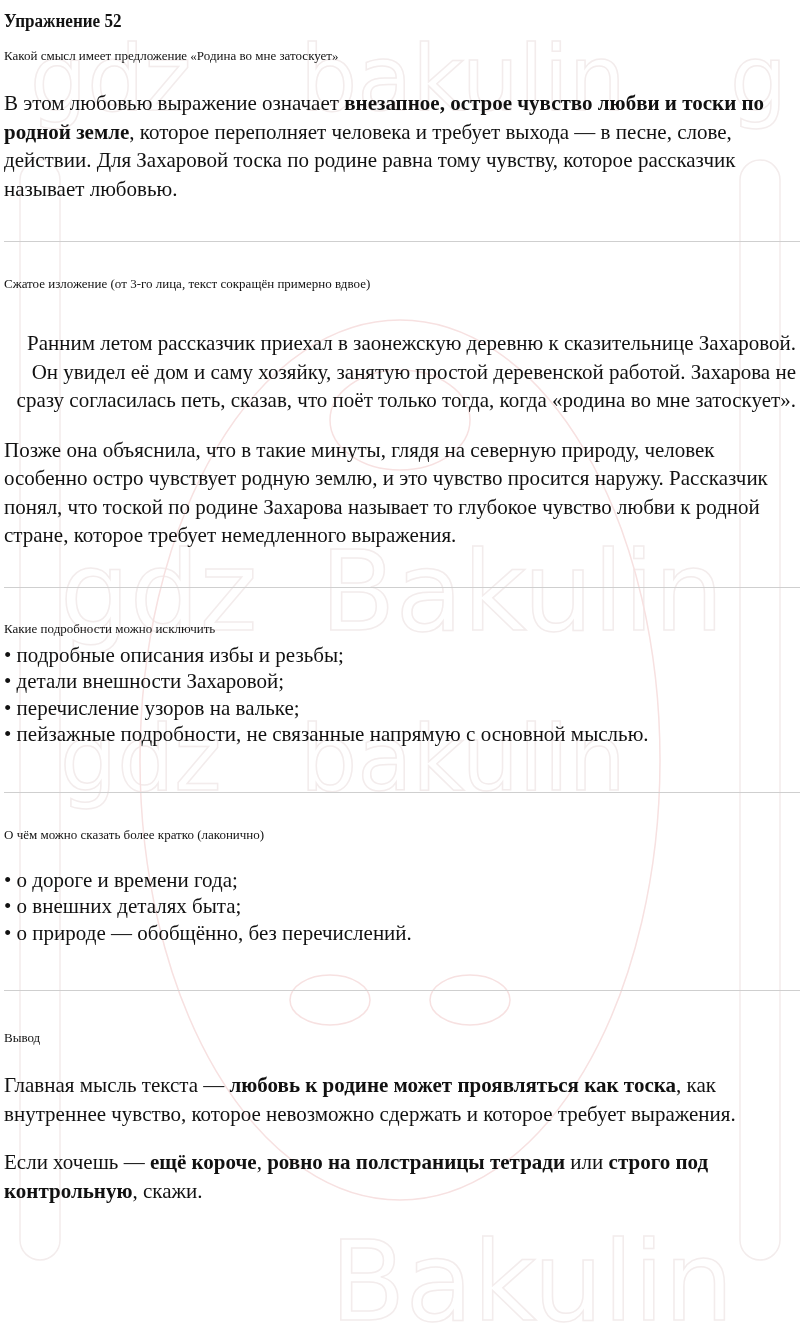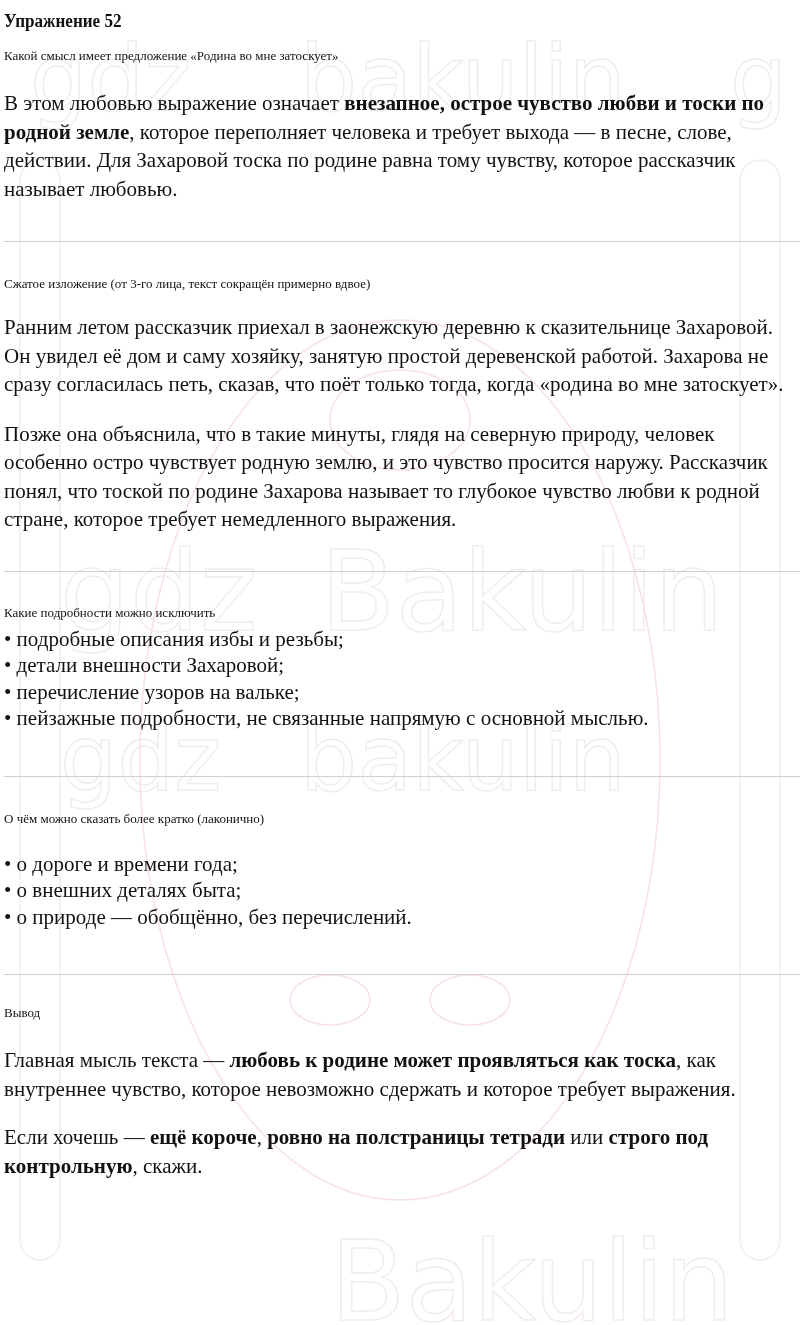--- a/index.html
+++ b/index.html
@@ -89,21 +89,21 @@
   <div class="ex-title">Упражнение 52</div>
 
   <h2 class="sec" style="margin-top:11px;">Какой смысл имеет предложение «Родина во мне затоскует»</h2>
   <p style="margin-top:20px;">
     <span>В этом любовью выражение означает </span><b>внезапное, острое чувство любви и тоски по родной земле</b><span>, которое переполняет человека и требует выхода — в песне, слове, действии. Для Захаровой тоска по родине равна тому чувству, которое рассказчик называет любовью.</span>
   </p>
 
   <hr class="divider" style="margin-top:38px;">
 
   <h2 class="sec" style="margin-top:29px;">Сжатое изложение (от 3-го лица, текст сокращён примерно вдвое)</h2>
-  <p style="margin-top:16px;">Ранним летом рассказчик приехал в заонежскую деревню к сказительнице Захаровой. Он увидел её дом и саму хозяйку, занятую простой деревенской работой. Захарова не сразу согласилась петь, сказав, что поёт только тогда, когда «родина во мне затоскует».</p>
+  <p style="margin-top:32px;text-align:right;">Ранним летом рассказчик приехал в заонежскую деревню к сказительнице Захаровой. Он увидел её дом и саму хозяйку, занятую простой деревенской работой. Захарова не сразу согласилась петь, сказав, что поёт только тогда, когда «родина во мне затоскует».</p>
   <p style="margin-top:21px;">Позже она объяснила, что в такие минуты, глядя на северную природу, человек особенно остро чувствует родную землю, и это чувство просится наружу. Рассказчик понял, что тоской по родине Захарова называет то глубокое чувство любви к родной стране, которое требует немедленного выражения.</p>
 
   <hr class="divider" style="margin-top:37px;">
 
   <h2 class="sec" style="margin-top:28px;">Какие подробности можно исключить</h2>
   <ul class="bullets" style="">
     <li>подробные описания избы и резьбы;</li>
     <li>детали внешности Захаровой;</li>
     <li>перечисление узоров на вальке;</li>
     <li>пейзажные подробности, не связанные напрямую с основной мыслью.</li>
@@ -113,21 +113,21 @@
 
   <h2 class="sec" style="margin-top:29px;">О чём можно сказать более кратко (лаконично)</h2>
   <ul class="bullets" style="margin-top:19px;">
     <li>о дороге и времени года;</li>
     <li>о внешних деталях быта;</li>
     <li>о природе — обобщённо, без перечислений.</li>
   </ul>
 
   <hr class="divider" style="margin-top:44px;">
 
-  <h2 class="sec" style="margin-top:25px;">Вывод</h2>
+  <h2 class="sec" style="margin-top:34px;">Вывод</h2>
   <p style="margin-top:20px;">
     <span>Главная мысль текста — </span><b>любовь к родине может проявляться как тоска</b><span>, как внутреннее чувство, которое невозможно сдержать и которое требует выражения.</span>
   </p>
   <p style="margin-top:20px;">
     <span>Если хочешь — </span><b>ещё короче</b><span>, </span><b>ровно на полстраницы тетради</b><span> или </span><b>строго под контрольную</b><span>, скажи.</span>
   </p>
 
 </div>
 
 </body></html>

